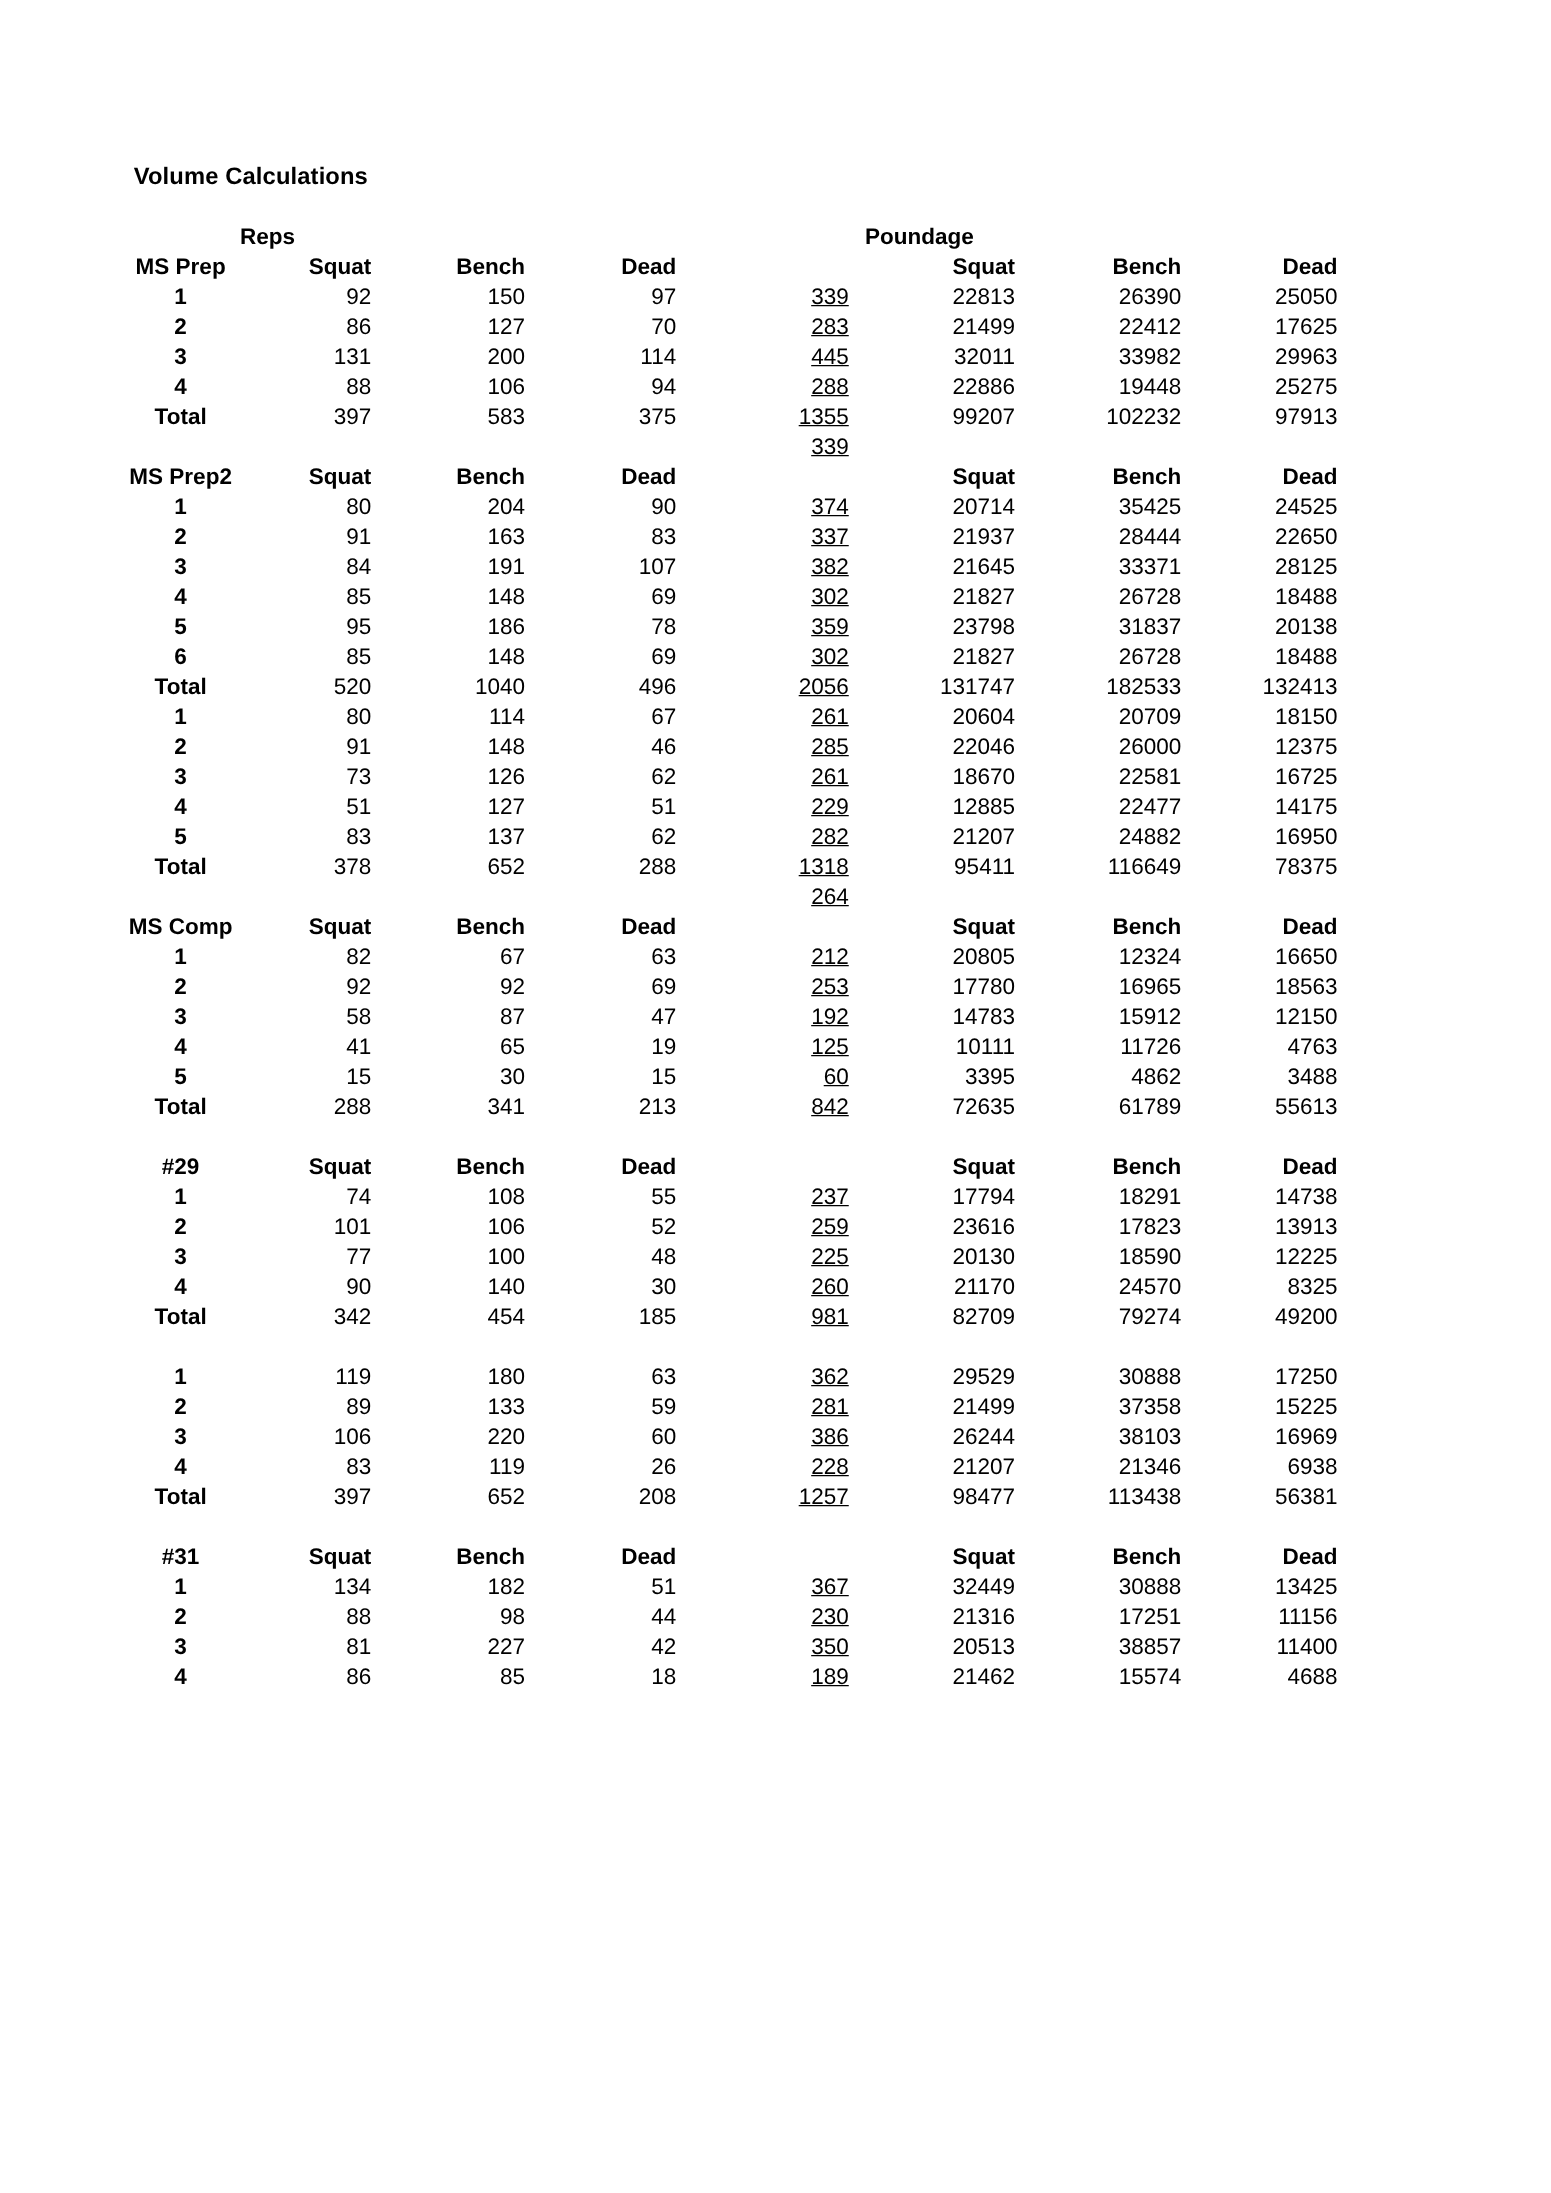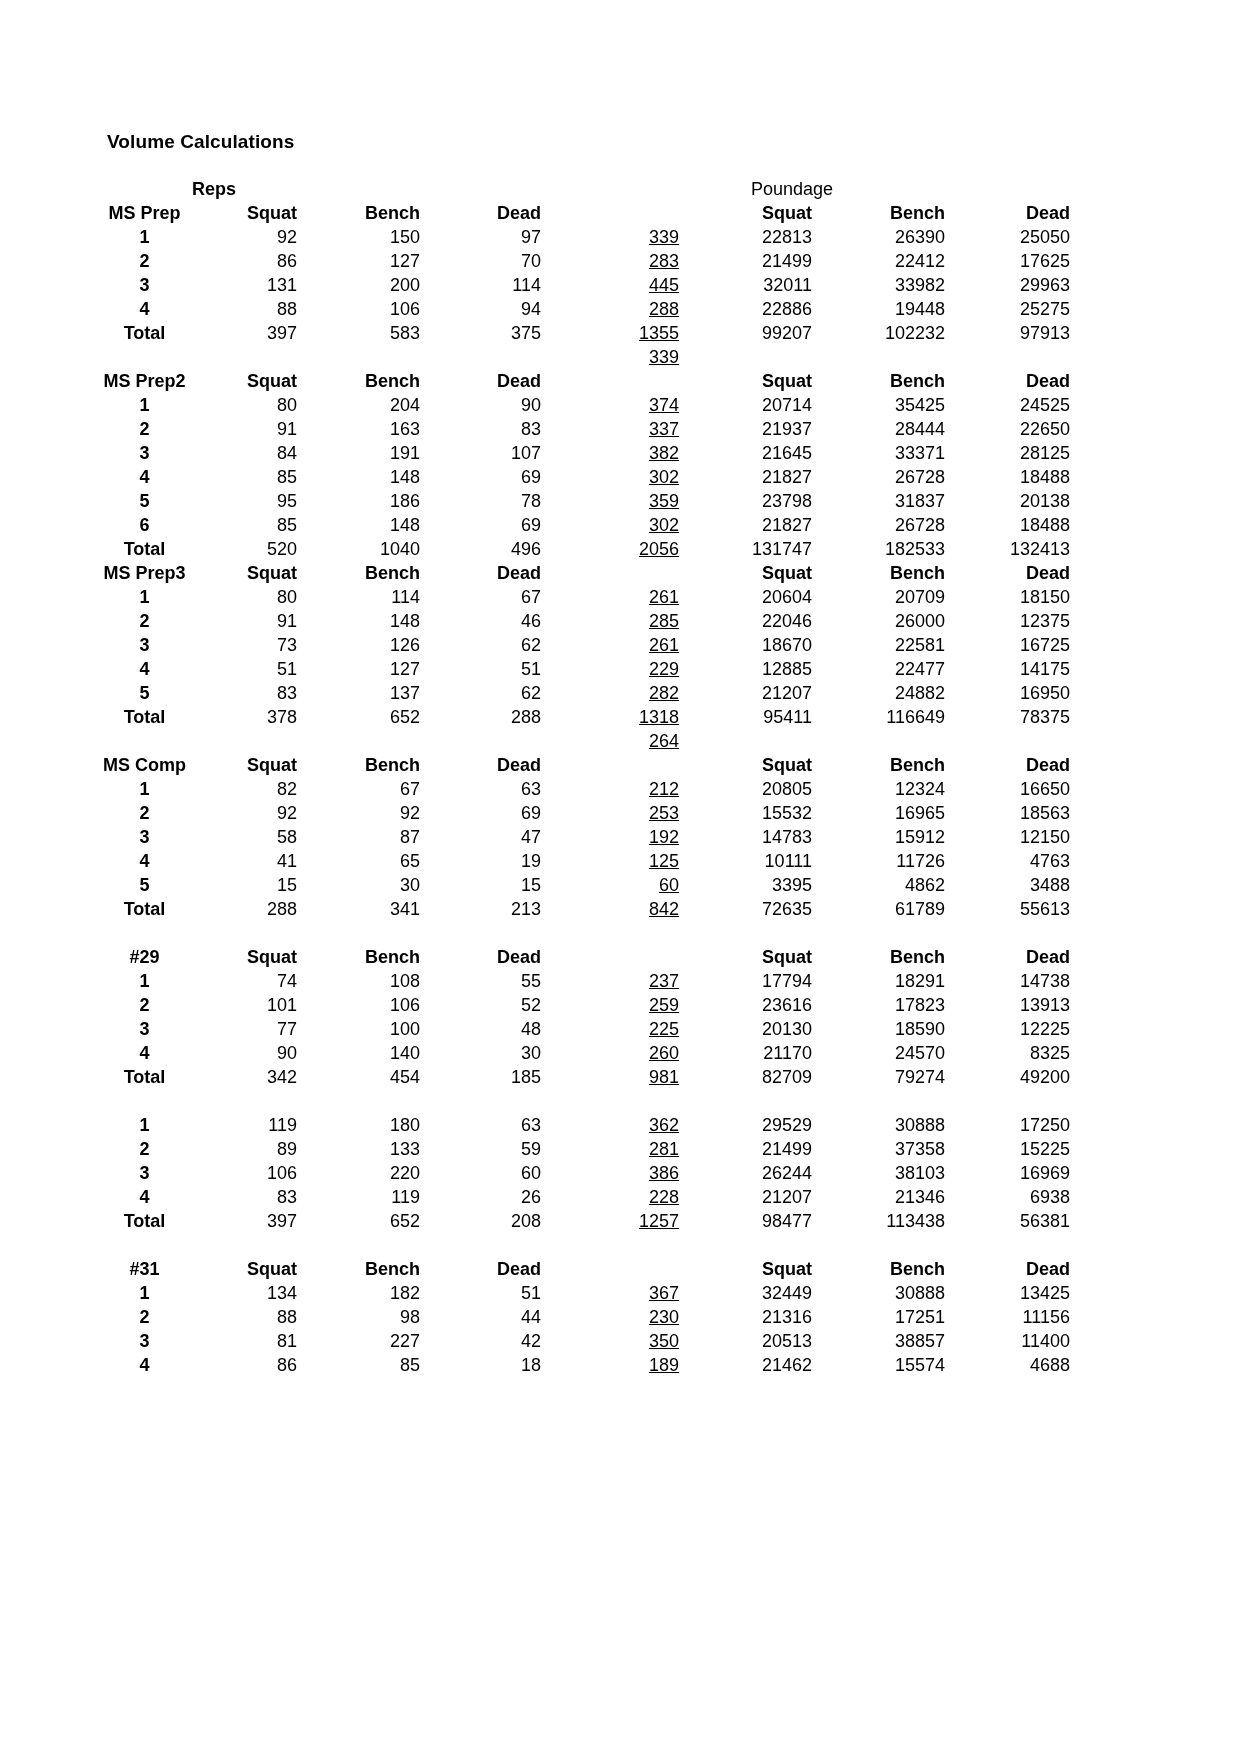--- a/index.html
+++ b/index.html
@@ -62,22 +62,22 @@
   .c-pbe    { width: 112px; text-align: right; padding-right: 15px !important; }
   .c-pde    { width: 110px; text-align: right; padding-right: 25px !important; }
 
   .hdr { font-weight: bold; }
   .lbl { font-weight: bold; }
   .grouphdr-reps {
     font-weight: bold;
     text-align: left;
   }
   .grouphdr-pound {
-    font-weight: normal;
-    text-align: right;
+    font-weight: bold;
+    text-align: left;
   }
 </style>
 </head>
 <body>
 
 <div class="page">
 
   <div class="doc-title">Volume Calculations</div>
 
   <div class="sheet">
@@ -265,31 +265,20 @@
             <td class="c-sq">520</td>
             <td class="c-be">1040</td>
             <td class="c-de">496</td>
             <td class="c-sum">2056</td>
             <td class="c-psq">131747</td>
             <td class="c-pbe">182533</td>
             <td class="c-pde">132413</td>
           </tr>
           <tr>
             <td></td>
-            <td class="c-label hdr">MS Prep3</td>
-            <td class="c-sq hdr">Squat</td>
-            <td class="c-be hdr">Bench</td>
-            <td class="c-de hdr">Dead</td>
-            <td class="c-sum hdr"></td>
-            <td class="c-psq hdr">Squat</td>
-            <td class="c-pbe hdr">Bench</td>
-            <td class="c-pde hdr">Dead</td>
-          </tr>
-          <tr>
-            <td></td>
             <td class="c-label lbl">1</td>
             <td class="c-sq">80</td>
             <td class="c-be">114</td>
             <td class="c-de">67</td>
             <td class="c-sum">261</td>
             <td class="c-psq">20604</td>
             <td class="c-pbe">20709</td>
             <td class="c-pde">18150</td>
           </tr>
           <tr>
@@ -380,21 +369,21 @@
             <td class="c-pbe">12324</td>
             <td class="c-pde">16650</td>
           </tr>
           <tr>
             <td></td>
             <td class="c-label lbl">2</td>
             <td class="c-sq">92</td>
             <td class="c-be">92</td>
             <td class="c-de">69</td>
             <td class="c-sum">253</td>
-            <td class="c-psq">15532</td>
+            <td class="c-psq">17780</td>
             <td class="c-pbe">16965</td>
             <td class="c-pde">18563</td>
           </tr>
           <tr>
             <td></td>
             <td class="c-label lbl">3</td>
             <td class="c-sq">58</td>
             <td class="c-be">87</td>
             <td class="c-de">47</td>
             <td class="c-sum">192</td>

